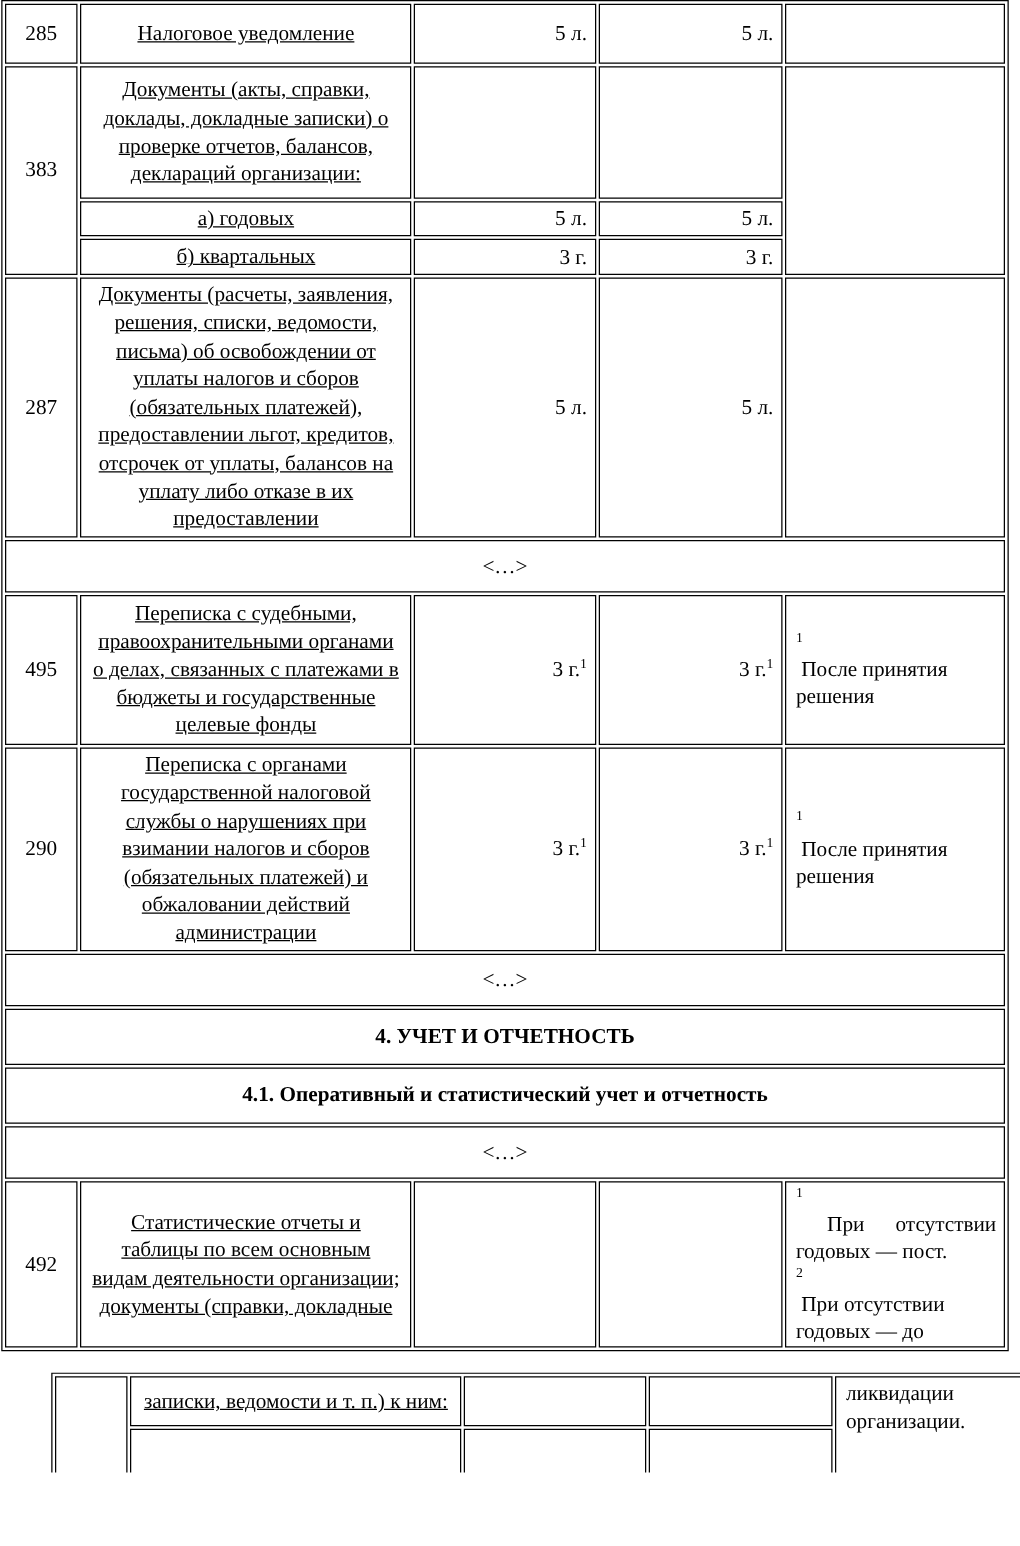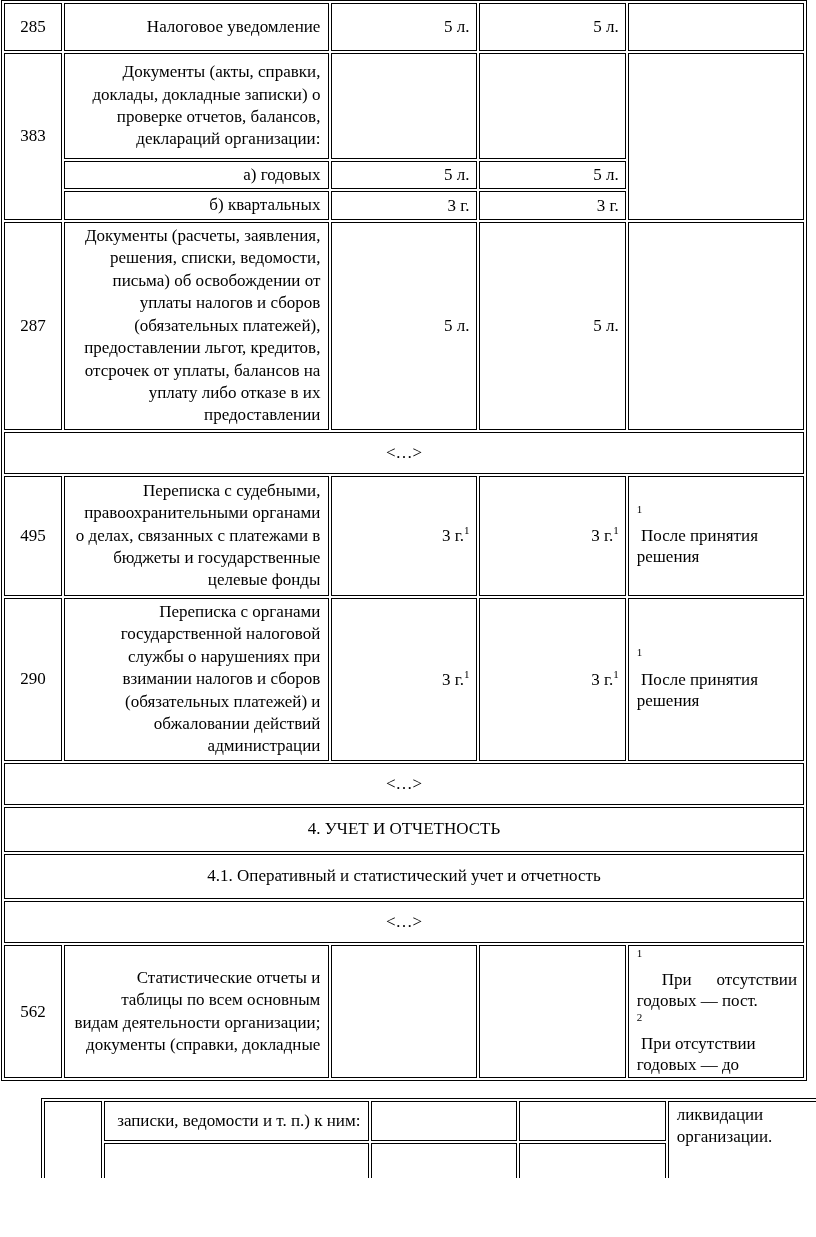--- a/index.html
+++ b/index.html
@@ -27,26 +27,26 @@
   }
   td {
     border: 1px solid #000;
     box-sizing: border-box;
     vertical-align: middle;
     padding: 2px 6px;
     overflow: hidden;
     margin-top: 44px;
   }
   td.num  { text-align: center; padding: 2px; }
-  td.desc { padding: 2px 8px; line-height: 1.32; text-align: right; }
+  td.desc { padding: 2px 8px; line-height: 1.32; text-align: center; text-decoration: underline; }
   td.term { text-align: right; }
   td.note { line-height: 1.25; padding: 2px 6px 2px 8px; text-align: left; }
   td.note-top { vertical-align: top; }
   td.full { text-align: center; }
-  td.section { text-align: center; font-weight: normal; }
+  td.section { text-align: center; font-weight: bold; }
 
   .note p { margin: 0; }
   .note .just { text-align: justify; }
   sup { font-size: 11px; line-height: 1; vertical-align: super; }
 
   .frag2-clip { height: 80px; overflow: hidden; margin-top: 17px; padding-left: 40px; }
   .pad-note { vertical-align: top; padding-top: 36px; line-height: 1.38; }
 </style>
 </head>
 <body>
@@ -131,21 +131,21 @@
 
     <tr style="height:45px">
       <td class="section" colspan="5"><span>4.1. Оперативный и статистический учет и отчетность</span></td>
     </tr>
 
     <tr style="height:42px">
       <td class="full" colspan="5"><span>&lt;…&gt;</span></td>
     </tr>
 
     <tr style="height:121px">
-      <td class="num"><span>562</span></td>
+      <td class="num"><span>492</span></td>
       <td class="desc"><span>Статистические отчеты и таблицы по всем основным видам деятельности организации; документы (справки, докладные</span></td>
       <td class="term"><span></span></td>
       <td class="term"><span></span></td>
       <td class="note note-top">
         <p class="just"><sup>1</sup><br><span>&nbsp;При отсутствии годовых — пост.</span></p>
         <p><sup>2</sup><br><span>&nbsp;При отсутствии годовых — до</span></p>
       </td>
     </tr>
   </tbody>
     </table>

